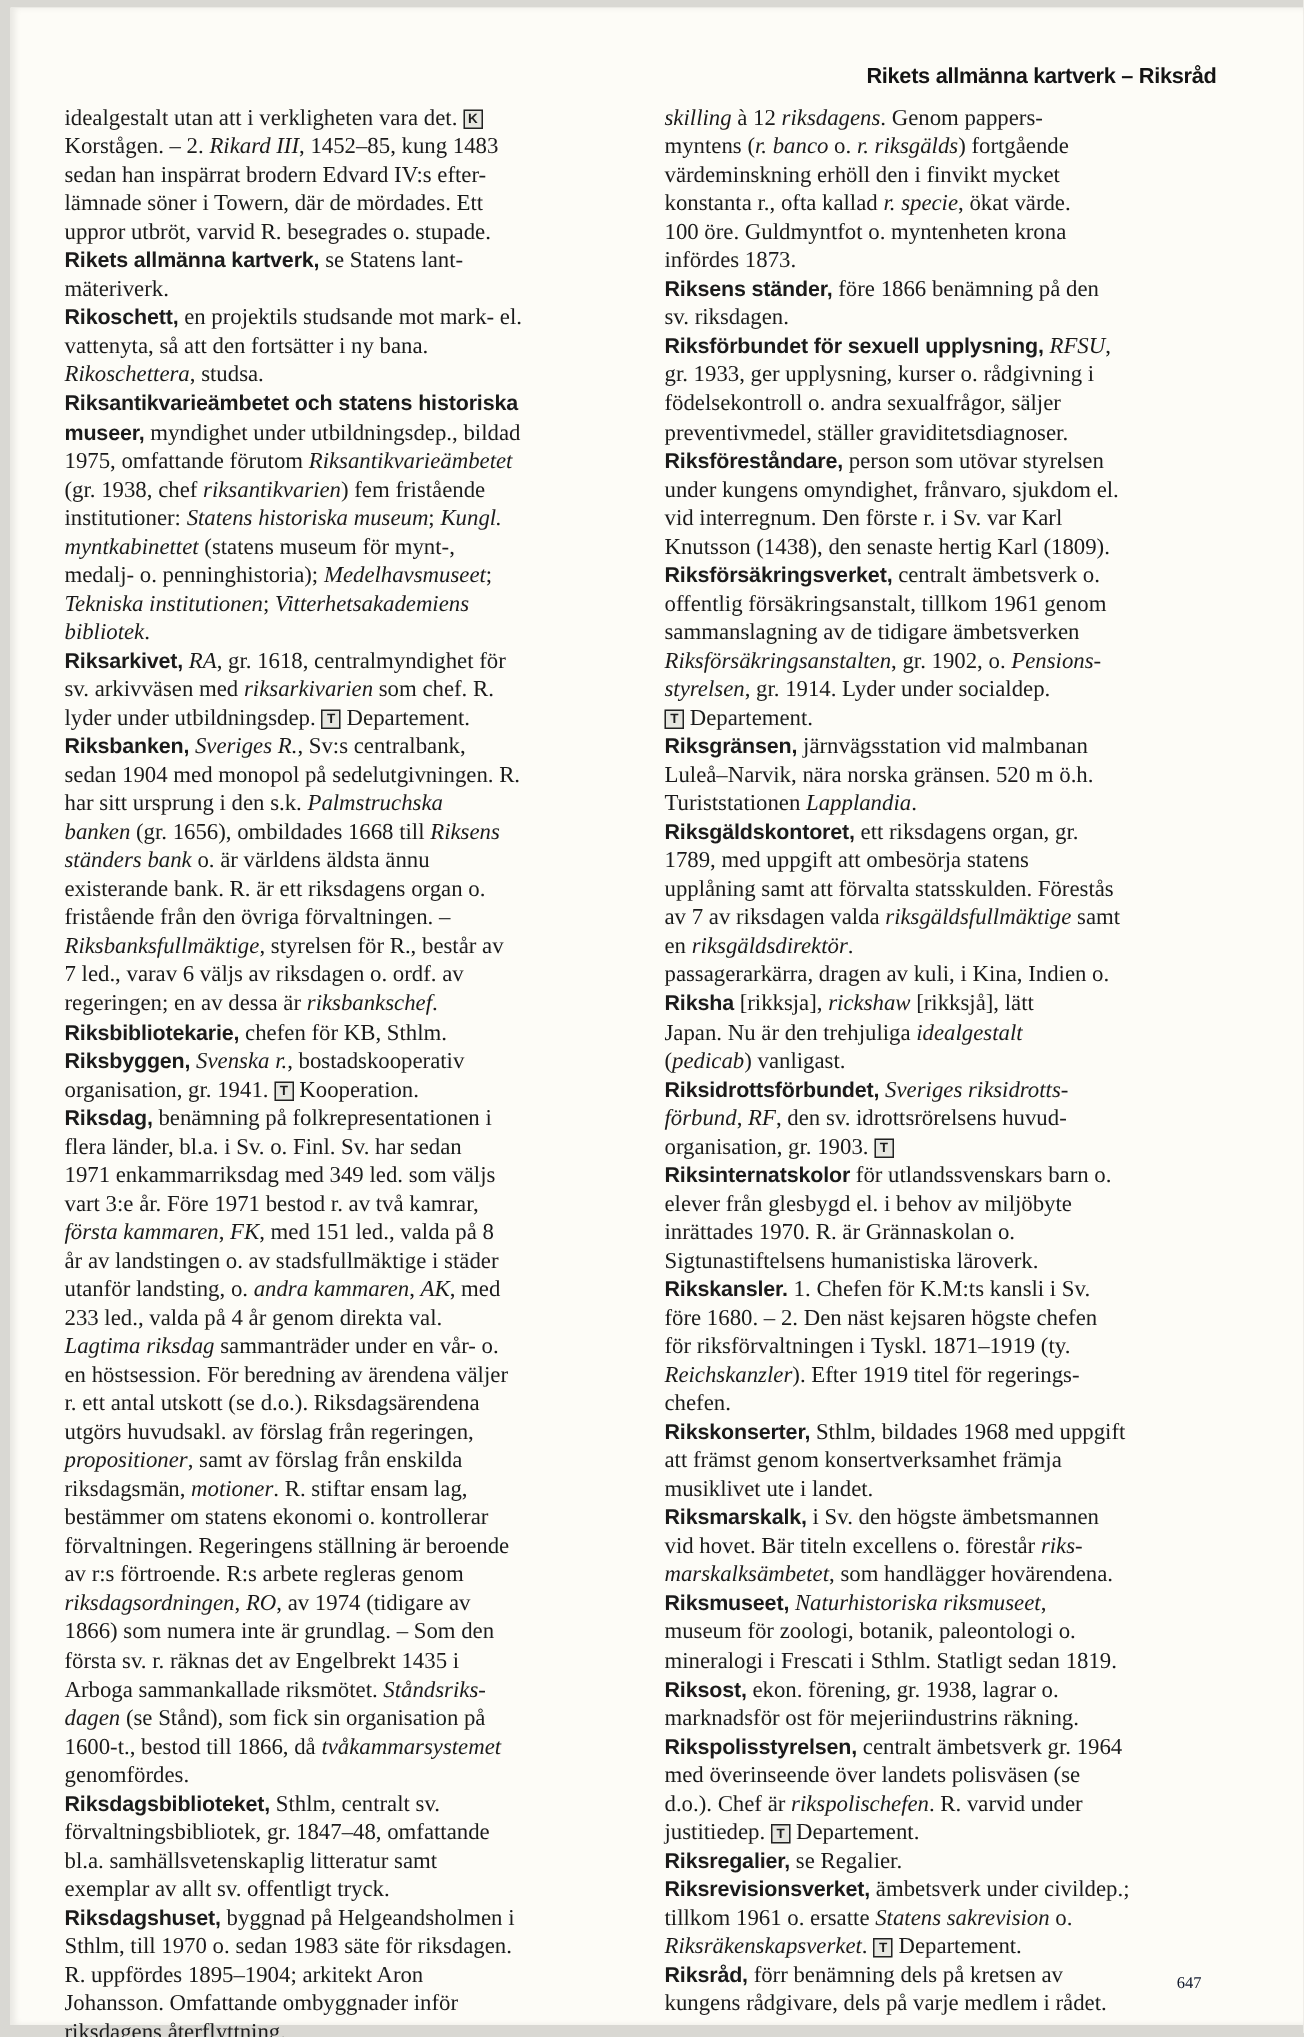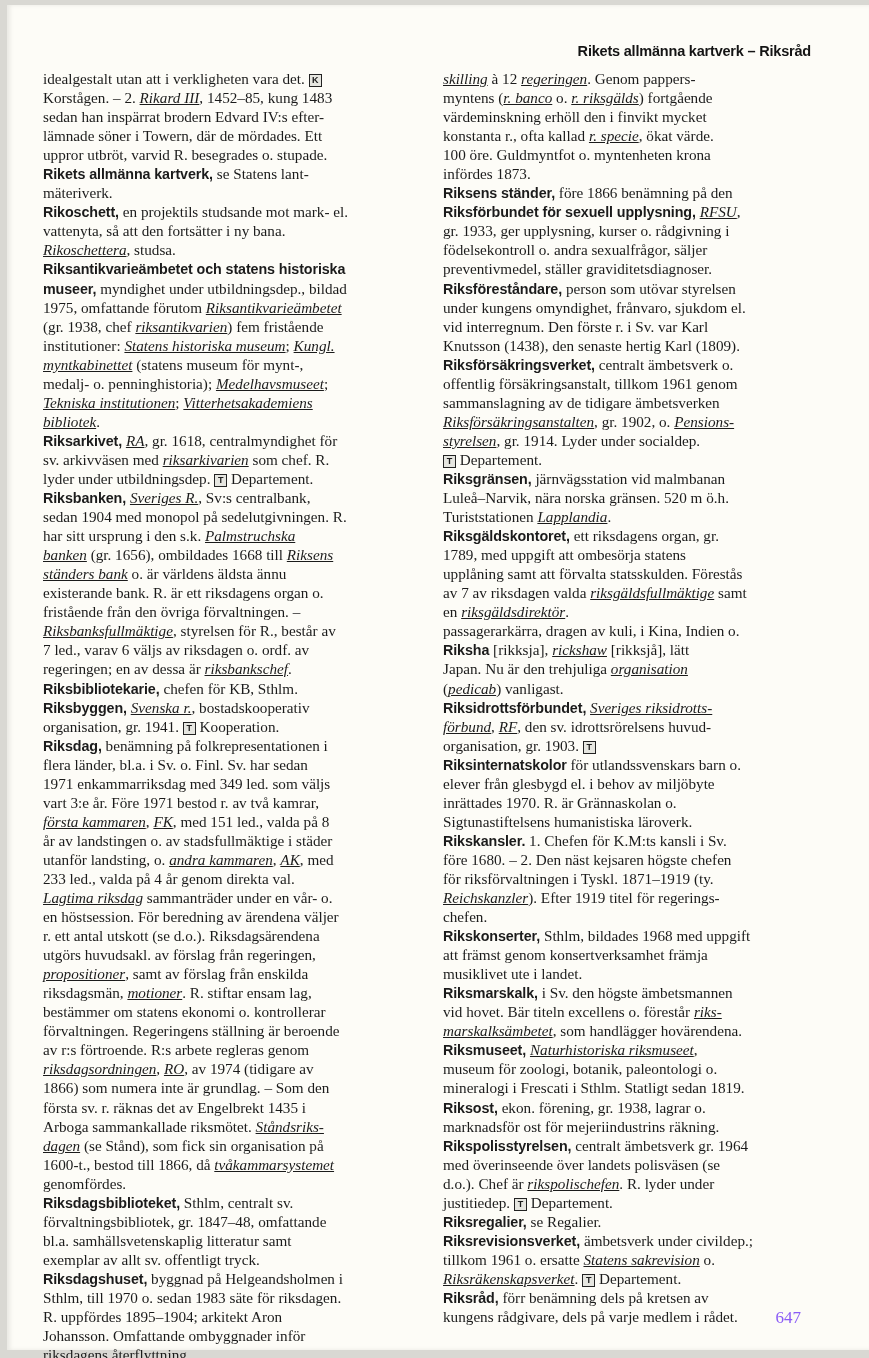--- a/index.html
+++ b/index.html
@@ -20,29 +20,29 @@
   }
   .col {
     position: absolute; top: 64px;
     font-family: "Liberation Serif", serif; font-size: 15.2px;
     line-height: 19.05px; color: #1b1b1b;
   }
   .col.left { left: 36px; width: 392px; }
   .col.right { left: 436px; width: 400px; }
   .line { white-space: nowrap; display: block; height: 19.05px; }
   .hw { font-family: "Liberation Sans", sans-serif; font-weight: bold; font-size: 14.3px; letter-spacing: -0.1px; }
-  i { font-style: italic; text-decoration: underline; }
+  i { font-style: italic; }
   .ref-icon {
     display: inline-block; width: 11px; height: 11px; border: 1px solid #222;
     font-family: "Liberation Sans", sans-serif; font-weight: bold; font-size: 9px;
     line-height: 11px; text-align: center; vertical-align: 1px; background: #e6e6e0;
   }
   .page-number {
     position: absolute; right: 68px; bottom: 22px;
-    font-family: "Liberation Serif", serif; font-size: 17px; color: #8b5cf6;
+    font-family: "Liberation Serif", serif; font-size: 11px; color: #0f172a;
   }
 </style>
 </head>
 <body>
 
 <div class="page">
   <div class="running-head">Rikets allmänna kartverk – Riksråd</div>
   <div class="col left">
       <span class="line"><span>idealgestalt utan att i verkligheten vara det. </span><span class="ref-icon">K</span></span>
       <span class="line"><span>Korstågen. – 2. </span><i>Rikard III</i><span>, 1452–85, kung 1483</span></span>
@@ -107,27 +107,28 @@
       <span class="line"><span>förvaltningsbibliotek, gr. 1847–48, omfattande</span></span>
       <span class="line"><span>bl.a. samhällsvetenskaplig litteratur samt</span></span>
       <span class="line"><span>exemplar av allt sv. offentligt tryck.</span></span>
       <span class="line"><span class="hw">Riksdagshuset,</span><span> byggnad på Helgeandsholmen i</span></span>
       <span class="line"><span>Sthlm, till 1970 o. sedan 1983 säte för riksdagen.</span></span>
       <span class="line"><span>R. uppfördes 1895–1904; arkitekt Aron</span></span>
       <span class="line"><span>Johansson. Omfattande ombyggnader inför</span></span>
       <span class="line"><span>riksdagens återflyttning.</span></span>
     </div>
   <div class="col right">
-      <span class="line"><i>skilling</i><span> à 12 </span><i>regeringen</i><span>. Genom pappers-</span></span>
+      <span class="line"><i>skilling</i><span> à 12 </span><i>riksdagens</i><span>. Genom pappers-</span></span>
       <span class="line"><span>myntens (</span><i>r. banco</i><span> o. </span><i>r. riksgälds</i><span>) fortgående</span></span>
       <span class="line"><span>värdeminskning erhöll den i finvikt mycket</span></span>
       <span class="line"><span>konstanta r., ofta kallad </span><i>r. specie</i><span>, ökat värde.</span></span>
       <span class="line"><span>100 öre. Guldmyntfot o. myntenheten krona</span></span>
       <span class="line"><span>infördes 1873.</span></span>
       <span class="line"><span class="hw">Riksens ständer,</span><span> före 1866 benämning på den</span></span>
+      <span class="line"><span>sv. riksdagen.</span></span>
       <span class="line"><span class="hw">Riksförbundet för sexuell upplysning,</span><span> </span><i>RFSU</i><span>,</span></span>
       <span class="line"><span>gr. 1933, ger upplysning, kurser o. rådgivning i</span></span>
       <span class="line"><span>födelsekontroll o. andra sexualfrågor, säljer</span></span>
       <span class="line"><span>preventivmedel, ställer graviditetsdiagnoser.</span></span>
       <span class="line"><span class="hw">Riksföreståndare,</span><span> person som utövar styrelsen</span></span>
       <span class="line"><span>under kungens omyndighet, frånvaro, sjukdom el.</span></span>
       <span class="line"><span>vid interregnum. Den förste r. i Sv. var Karl</span></span>
       <span class="line"><span>Knutsson (1438), den senaste hertig Karl (1809).</span></span>
       <span class="line"><span class="hw">Riksförsäkringsverket,</span><span> centralt ämbetsverk o.</span></span>
       <span class="line"><span>offentlig försäkringsanstalt, tillkom 1961 genom</span></span>
@@ -138,21 +139,21 @@
       <span class="line"><span class="hw">Riksgränsen,</span><span> järnvägsstation vid malmbanan</span></span>
       <span class="line"><span>Luleå–Narvik, nära norska gränsen. 520 m ö.h.</span></span>
       <span class="line"><span>Turiststationen </span><i>Lapplandia</i><span>.</span></span>
       <span class="line"><span class="hw">Riksgäldskontoret,</span><span> ett riksdagens organ, gr.</span></span>
       <span class="line"><span>1789, med uppgift att ombesörja statens</span></span>
       <span class="line"><span>upplåning samt att förvalta statsskulden. Förestås</span></span>
       <span class="line"><span>av 7 av riksdagen valda </span><i>riksgäldsfullmäktige</i><span> samt</span></span>
       <span class="line"><span>en </span><i>riksgäldsdirektör</i><span>.</span></span>
       <span class="line"><span>passagerarkärra, dragen av kuli, i Kina, Indien o.</span></span>
       <span class="line"><span class="hw">Riksha</span><span> [rikksja], </span><i>rickshaw</i><span> [rikksjå], lätt</span></span>
-      <span class="line"><span>Japan. Nu är den trehjuliga </span><i>organisation</i></span>
+      <span class="line"><span>Japan. Nu är den trehjuliga </span><i>idealgestalt</i></span>
       <span class="line"><span>(</span><i>pedicab</i><span>) vanligast.</span></span>
       <span class="line"><span class="hw">Riksidrottsförbundet,</span><span> </span><i>Sveriges riksidrotts-</i></span>
       <span class="line"><i>förbund</i><span>, </span><i>RF</i><span>, den sv. idrottsrörelsens huvud-</span></span>
       <span class="line"><span>organisation, gr. 1903. </span><span class="ref-icon">T</span></span>
       <span class="line"><span class="hw">Riksinternatskolor</span><span> för utlandssvenskars barn o.</span></span>
       <span class="line"><span>elever från glesbygd el. i behov av miljöbyte</span></span>
       <span class="line"><span>inrättades 1970. R. är Grännaskolan o.</span></span>
       <span class="line"><span>Sigtunastiftelsens humanistiska läroverk.</span></span>
       <span class="line"><span class="hw">Rikskansler.</span><span> 1. Chefen för K.M:ts kansli i Sv.</span></span>
       <span class="line"><span>före 1680. – 2. Den näst kejsaren högste chefen</span></span>
@@ -165,21 +166,21 @@
       <span class="line"><span class="hw">Riksmarskalk,</span><span> i Sv. den högste ämbetsmannen</span></span>
       <span class="line"><span>vid hovet. Bär titeln excellens o. förestår </span><i>riks-</i></span>
       <span class="line"><i>marskalksämbetet</i><span>, som handlägger hovärendena.</span></span>
       <span class="line"><span class="hw">Riksmuseet,</span><span> </span><i>Naturhistoriska riksmuseet</i><span>,</span></span>
       <span class="line"><span>museum för zoologi, botanik, paleontologi o.</span></span>
       <span class="line"><span>mineralogi i Frescati i Sthlm. Statligt sedan 1819.</span></span>
       <span class="line"><span class="hw">Riksost,</span><span> ekon. förening, gr. 1938, lagrar o.</span></span>
       <span class="line"><span>marknadsför ost för mejeriindustrins räkning.</span></span>
       <span class="line"><span class="hw">Rikspolisstyrelsen,</span><span> centralt ämbetsverk gr. 1964</span></span>
       <span class="line"><span>med överinseende över landets polisväsen (se</span></span>
-      <span class="line"><span>d.o.). Chef är </span><i>rikspolischefen</i><span>. R. lyder under</span></span>
+      <span class="line"><span>d.o.). Chef är </span><i>rikspolischefen</i><span>. R. varvid under</span></span>
       <span class="line"><span>justitiedep. </span><span class="ref-icon">T</span><span> Departement.</span></span>
       <span class="line"><span class="hw">Riksregalier,</span><span> se Regalier.</span></span>
       <span class="line"><span class="hw">Riksrevisionsverket,</span><span> ämbetsverk under civildep.;</span></span>
       <span class="line"><span>tillkom 1961 o. ersatte </span><i>Statens sakrevision</i><span> o.</span></span>
       <span class="line"><i>Riksräkenskapsverket</i><span>. </span><span class="ref-icon">T</span><span> Departement.</span></span>
       <span class="line"><span class="hw">Riksråd,</span><span> förr benämning dels på kretsen av</span></span>
       <span class="line"><span>kungens rådgivare, dels på varje medlem i rådet.</span></span>
     </div>
   <div class="page-number">647</div>
 </div>

